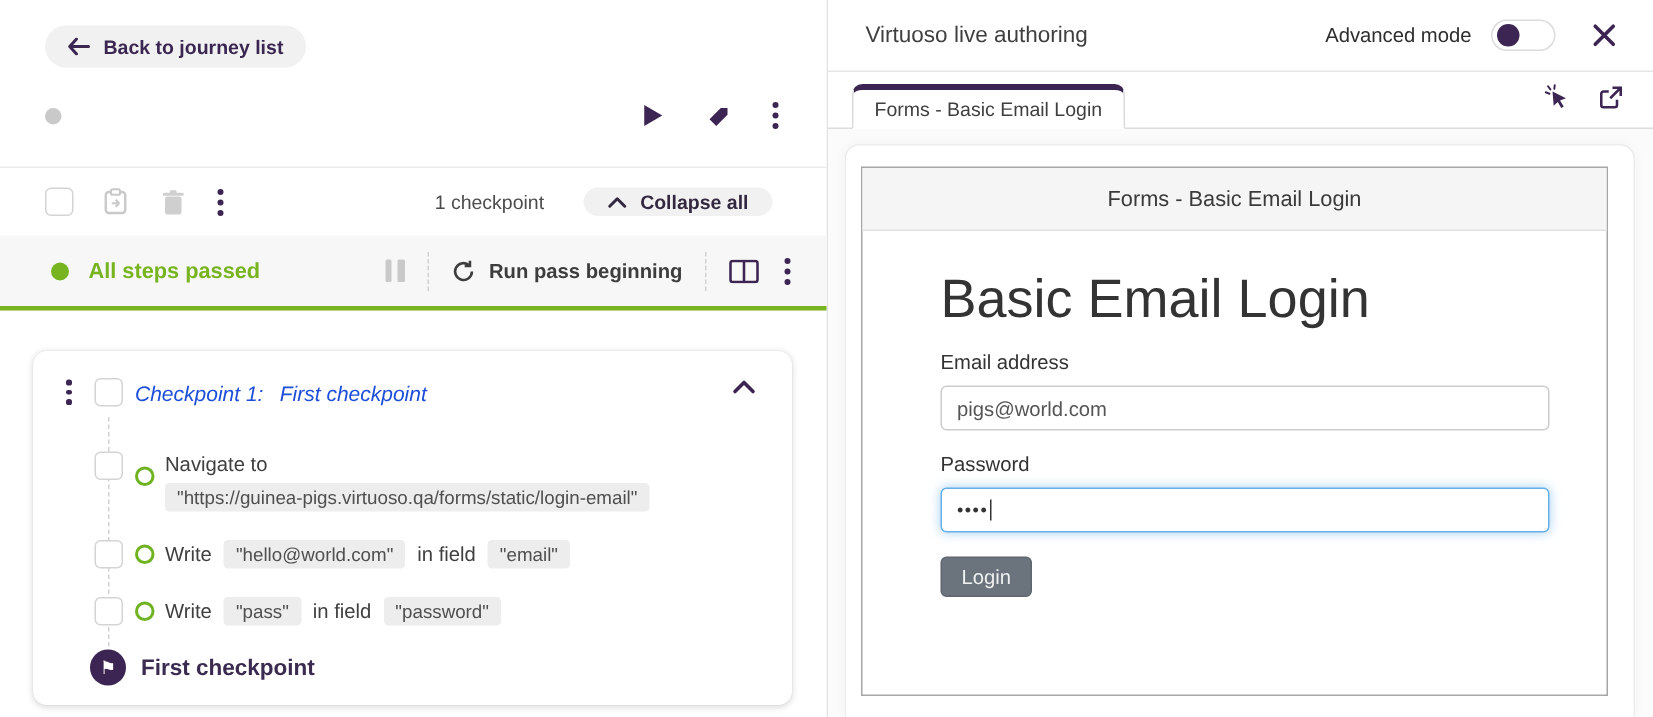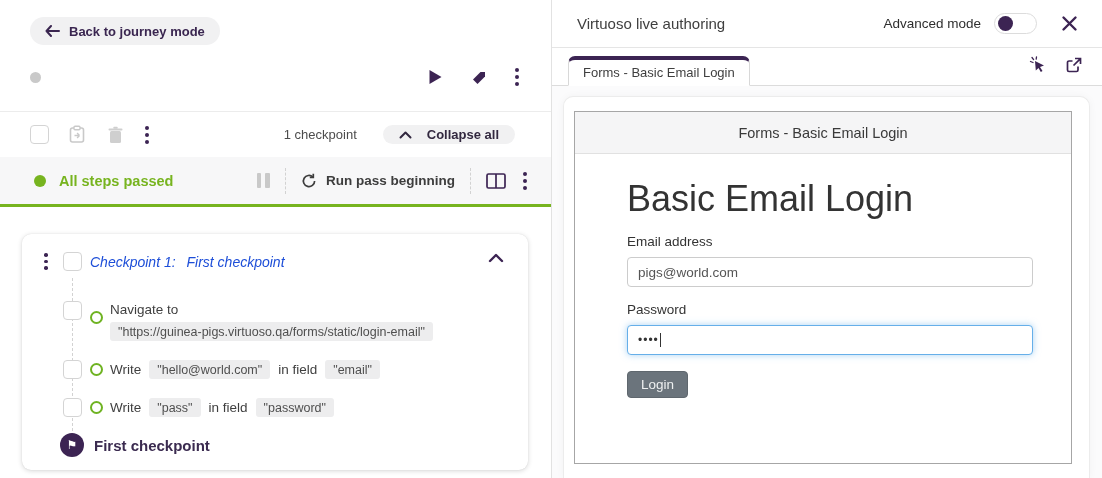--- a/index.html
+++ b/index.html
@@ -36,21 +36,21 @@
 
   .toolbar-row {
     position:absolute; left:0; right:0; top:111px; height:46px;
     border-top:1px solid #ececec;
     display:flex; align-items:center; padding:0 36px 0 30px;
   }
   .cbx { width:19px; height:19px; border:1px solid #d4d4d4; border-radius:4px; background:#fff; cursor:pointer; }
   .tb-gap { width:17px; }
   .count { margin-left:auto; margin-right:26px; font-size:13px; color:#4c4c4c; }
   .pill-btn {
-    height:19px; display:inline-flex; align-items:center; gap:15px; padding:0 16px;
+    height:19px; display:inline-flex; align-items:center; gap:9px; padding:0 16px;
     background:#f1f1f2; border:none; border-radius:15px; cursor:pointer;
     color:#32283f; font-weight:bold; font-size:13px; font-family:"Liberation Sans", sans-serif;
   }
 
   .status-row {
     position:absolute; left:0; right:0; top:157px; height:50px;
     background:#f7f7f8; border-bottom:3px solid #77b41f;
     display:flex; align-items:center; padding:0 22px 0 34px;
   }
   .status-dot { width:12px; height:12px; border-radius:50%; background:#77b41f; margin-right:13px; }
@@ -149,21 +149,21 @@
 <div class="app">
 
   <div class="left">
 
     <button class="back-btn">
       <span>
         <svg width="15" height="12" viewBox="0 0 15 12">
             <path d="M6 1 L1.5 6 L6 11 M1.5 6 H14" fill="none" stroke="#3a2650" stroke-width="2" stroke-linecap="round" stroke-linejoin="round"></path>
           </svg>
       </span>
-      <span>Back to journey mode</span>
+      <span>Back to journey list</span>
     </button>
 
     <div class="journey-row">
       <span class="journey-dot"></span>
       <span class="journey-icons">
         <button class="icon-btn">
           <span>
               <svg width="15" height="16" viewBox="0 0 15 16">
                 <path d="M1.5 1 L13.5 8 L1.5 15 Z" fill="#3c2453"></path>
               </svg>

